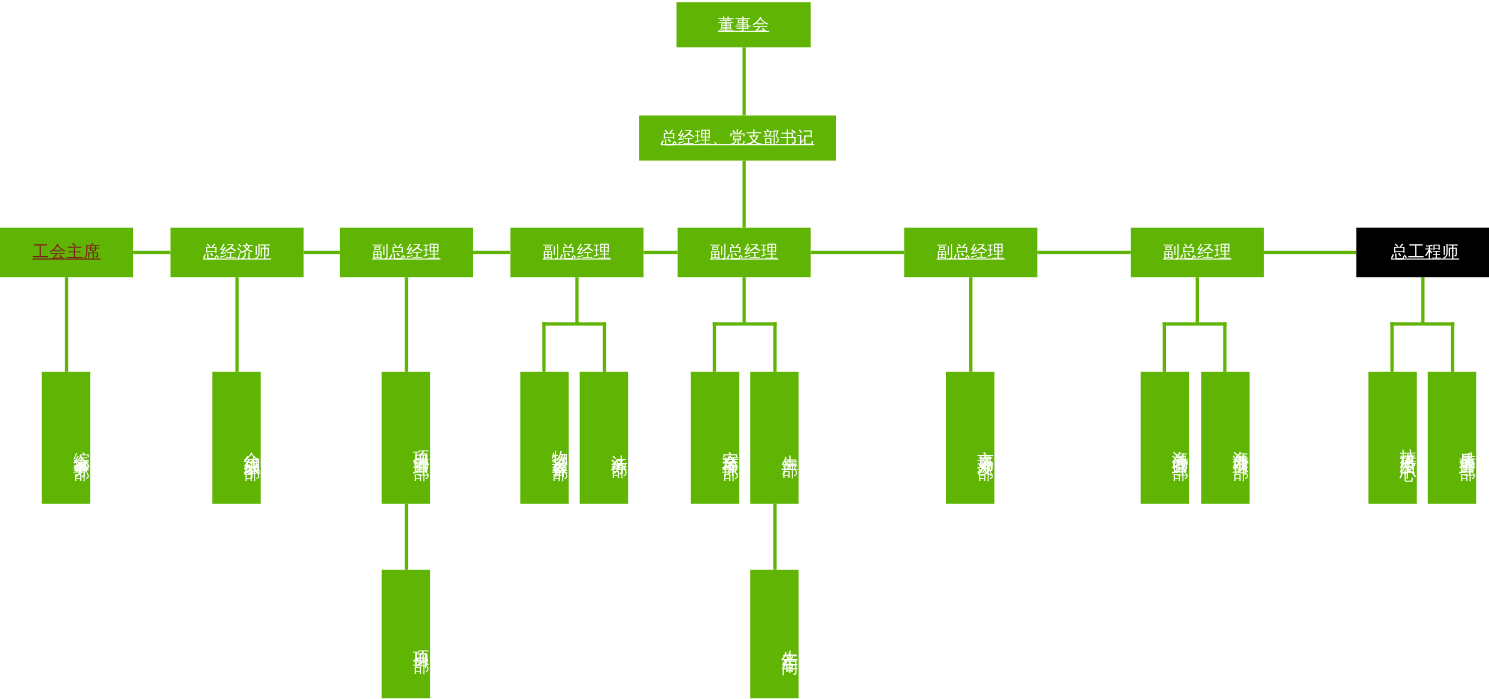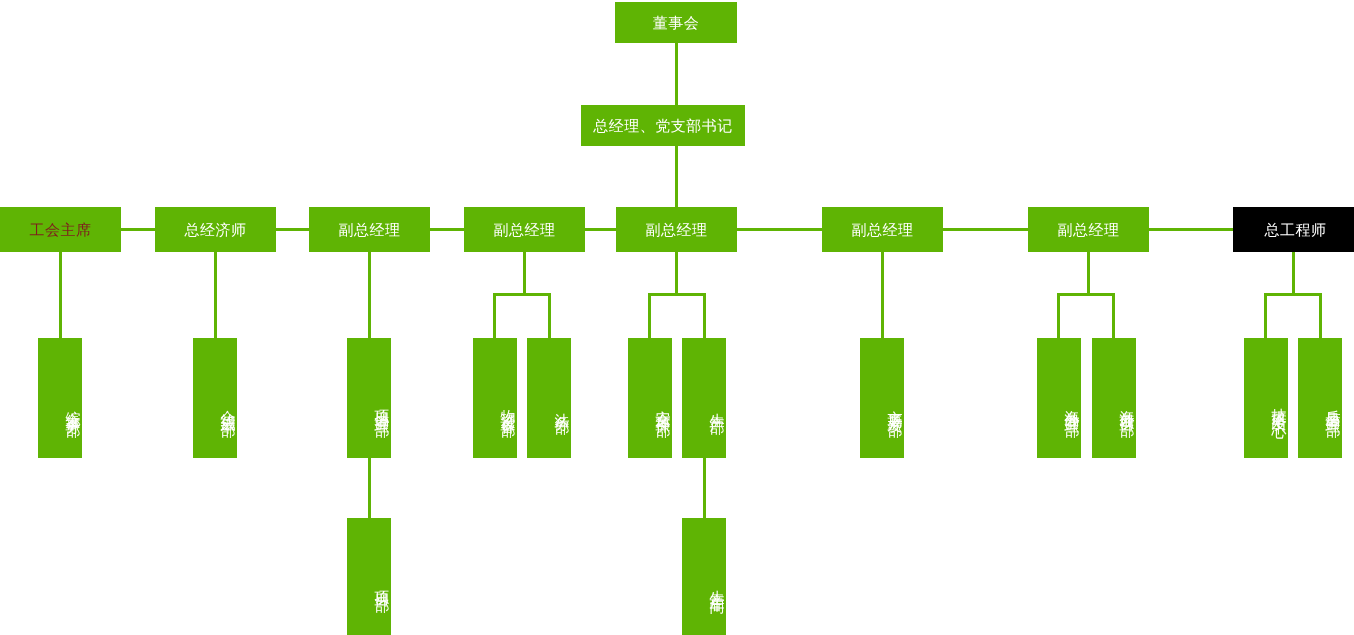--- a/index.html
+++ b/index.html
@@ -16,21 +16,21 @@
     box-sizing:border-box;
     display:flex;
     align-items:center;
     justify-content:center;
     color:#ffffff;
     line-height:1.18;
     text-align:center;
     letter-spacing:0.5px;
     -webkit-font-smoothing:antialiased;
   }
-  .node.h{ font-size:15px; }
+  .node.h{ font-size:15px;text-decoration:underline; }
   .node.v{
     font-size:15px;
     writing-mode:vertical-rl;
     text-orientation:upright;
     letter-spacing:3px;
     padding-top:14px;
     align-items:flex-start;
   }
   .conn{position:absolute;background:#5fb404;}
 </style>
@@ -63,21 +63,21 @@
     <div class="conn" style="left: 1057px; top: 293px; width: 58px; height: 3px; background: rgb(95, 180, 4);"></div>
     <div class="conn" style="left: 1057px; top: 293px; width: 3px; height: 45px; background: rgb(95, 180, 4);"></div>
     <div class="conn" style="left: 1112px; top: 293px; width: 3px; height: 45px; background: rgb(95, 180, 4);"></div>
     <div class="conn" style="left: 1292px; top: 252px; width: 3px; height: 43px; background: rgb(95, 180, 4);"></div>
     <div class="conn" style="left: 1264px; top: 293px; width: 58px; height: 3px; background: rgb(95, 180, 4);"></div>
     <div class="conn" style="left: 1264px; top: 293px; width: 3px; height: 45px; background: rgb(95, 180, 4);"></div>
     <div class="conn" style="left: 1319px; top: 293px; width: 3px; height: 45px; background: rgb(95, 180, 4);"></div>
     <div class="conn" style="left: 368px; top: 458px; width: 3px; height: 60px; background: rgb(95, 180, 4);"></div>
     <div class="conn" style="left: 703px; top: 458px; width: 3px; height: 60px; background: rgb(95, 180, 4);"></div>
     <div class="node h" style="left: 615px; top: 2px; width: 122px; height: 41px; background: rgb(95, 180, 4); color: rgb(255, 255, 255);">董事会</div>
-    <div class="node h" style="left: 581px; top: 105px; width: 164px; height: 41px; background: rgb(95, 180, 4); color: rgb(255, 255, 255);">总经理、党支部书记</div>
+    <div class="node h" style="left: 581px; top: 105px; width: 179px; height: 41px; background: rgb(95, 180, 4); color: rgb(255, 255, 255);">总经理、党支部书记</div>
     <div class="node h" style="left: 0px; top: 207px; width: 121px; height: 45px; background: rgb(95, 180, 4); color: #7f1d1d;">工会主席</div>
     <div class="node h" style="left: 155px; top: 207px; width: 121px; height: 45px; background: rgb(95, 180, 4); color: rgb(255, 255, 255);">总经济师</div>
     <div class="node h" style="left: 309px; top: 207px; width: 121px; height: 45px; background: rgb(95, 180, 4); color: rgb(255, 255, 255);">副总经理</div>
     <div class="node h" style="left: 464px; top: 207px; width: 121px; height: 45px; background: rgb(95, 180, 4); color: rgb(255, 255, 255);">副总经理</div>
     <div class="node h" style="left: 616px; top: 207px; width: 121px; height: 45px; background: rgb(95, 180, 4); color: rgb(255, 255, 255);">副总经理</div>
     <div class="node h" style="left: 822px; top: 207px; width: 121px; height: 45px; background: rgb(95, 180, 4); color: rgb(255, 255, 255);">副总经理</div>
     <div class="node h" style="left: 1028px; top: 207px; width: 121px; height: 45px; background: rgb(95, 180, 4); color: rgb(255, 255, 255);">副总经理</div>
     <div class="node h" style="left: 1233px; top: 207px; width: 125px; height: 45px; background: #000000; color: rgb(255, 255, 255);">总工程师</div>
     <div class="node v" style="left: 38px; top: 338px; width: 44px; height: 120px; background: rgb(95, 180, 4); color: rgb(255, 255, 255);">综合事务部</div>
     <div class="node v" style="left: 193px; top: 338px; width: 44px; height: 120px; background: rgb(95, 180, 4); color: rgb(255, 255, 255);">合约成本部</div>

